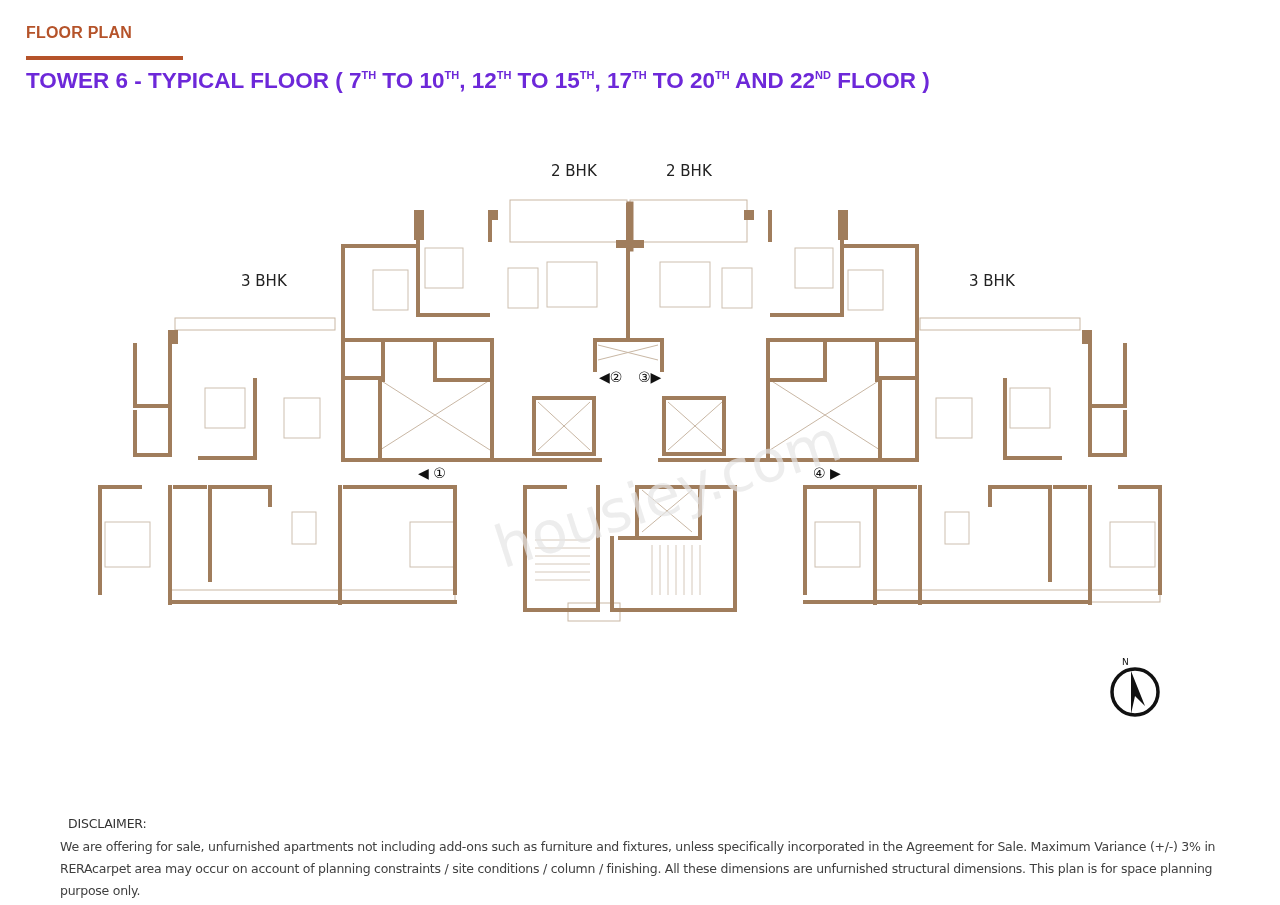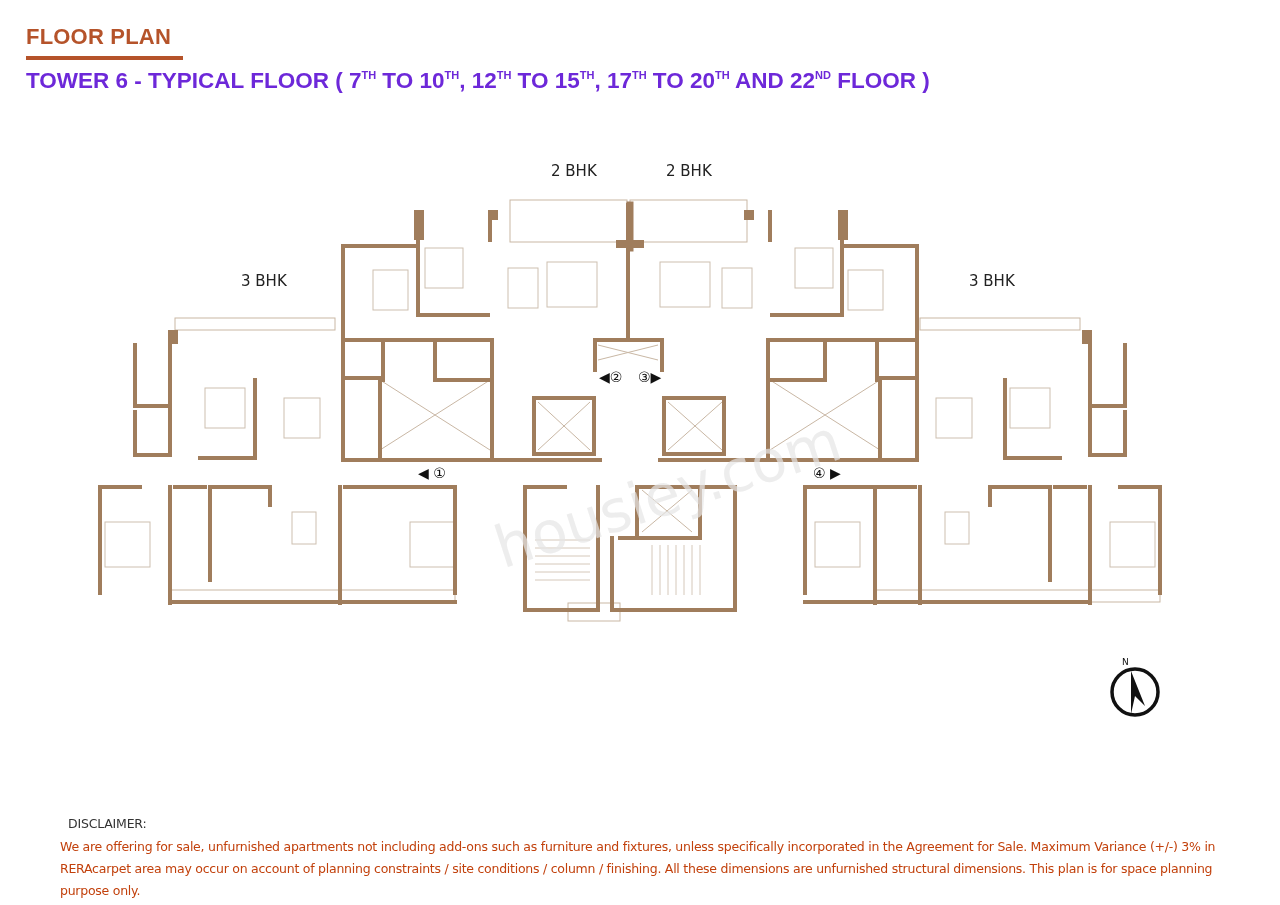--- a/index.html
+++ b/index.html
@@ -1,24 +1,24 @@
 <!DOCTYPE html>
 <html><head>
 <meta charset="utf-8">
 <style>
   html, body { margin:0; padding:0; background:#ffffff; }
   body { width:1280px; height:905px; position:relative; overflow:hidden; font-family:"Liberation Sans", sans-serif; color:#1a1a1a; }
-  .hdr-title { position:absolute; left:26px; top:24px; font-size:22px; font-weight:bold; color:#b5532a; letter-spacing:0.2px; }
+  .hdr-title { position:absolute; left:26px; top:24px; font-size:16px; font-weight:bold; color:#b5532a; letter-spacing:0.2px; }
   .hdr-rule { position:absolute; left:26px; top:56px; width:157px; height:4px; background:#b5532a; }
   .hdr-sub { position:absolute; left:26px; top:68px; font-size:22.5px; font-weight:bold; color:#6d28d9; white-space:nowrap; }
   .hdr-sub sup { font-size:11px; vertical-align:top; position:relative; top:1px; }
   .unit-label { position:absolute; font-size:15px; color:#222; font-family:"DejaVu Sans", sans-serif; }
   .plan { position:absolute; left:0; top:0; }
   .disc-h { position:absolute; left:68px; top:816px; font-size:12.5px; color:#333; font-family:"DejaVu Sans", sans-serif; letter-spacing:-0.2px;}
-  .disc-b { position:absolute; left:60px; top:836px; width:1180px; font-size:12.5px; line-height:22px; color:#c2410c; font-family:"DejaVu Sans", sans-serif; letter-spacing:-0.25px;}
+  .disc-b { position:absolute; left:60px; top:836px; width:1180px; font-size:12.5px; line-height:22px; color:#404040; font-family:"DejaVu Sans", sans-serif; letter-spacing:-0.25px;}
   .entry { position:absolute; font-size:14px; color:#111; font-family:"DejaVu Sans", sans-serif; }
   .north { position:absolute; left:1108px; top:654px; width:58px; height:66px; }
 </style>
 </head>
 <body>
 
 <div class="hdr-title">FLOOR PLAN</div>
 <div class="hdr-rule"></div>
 <div class="hdr-sub" id="subtitle">TOWER 6 - TYPICAL FLOOR (  7<sup>TH</sup> TO 10<sup>TH</sup>, 12<sup>TH</sup> TO 15<sup>TH</sup>, 17<sup>TH</sup> TO 20<sup>TH</sup> AND 22<sup>ND</sup> FLOOR )</div>
 

